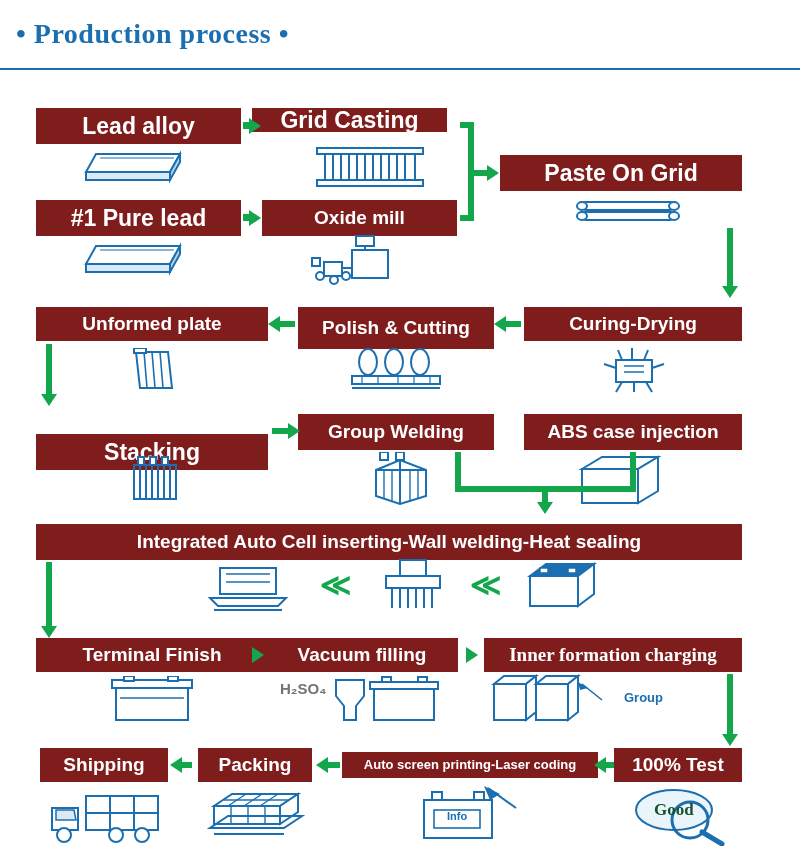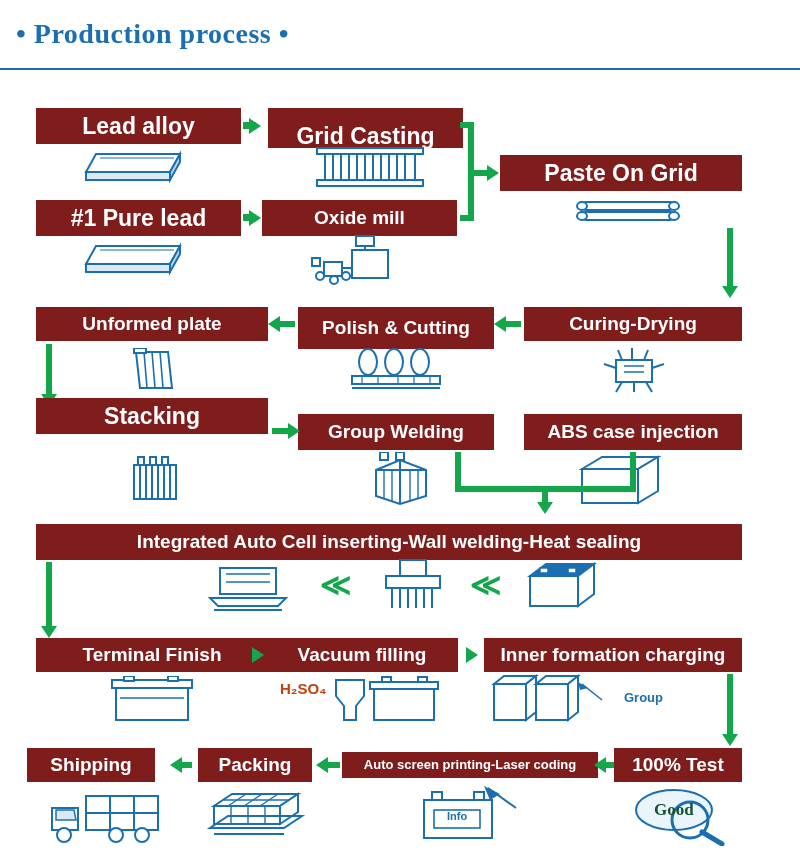--- a/index.html
+++ b/index.html
@@ -101,21 +101,21 @@
     position: absolute;
     font-size: 13px;
     font-weight: bold;
     color: #1b6fb0;
     white-space: nowrap;
   }
   .cap-sub {
     position: absolute;
     font-size: 15px;
     font-weight: bold;
-    color: #c2410c;
+    color: #737373;
     white-space: nowrap;
   }
   .good-text {
     position: absolute;
     font-family: "Liberation Serif", serif;
     font-size: 17px;
     font-weight: bold;
     color: #14532d;
   }
 </style>
@@ -124,21 +124,21 @@
 
 <div id="page">
 
   <div class="header">
     <div class="header-title">• Production process •</div>
   </div>
 
   <div class="box big" style="left:36px; top:108px; width:205px; height:36px;">
     <span>Lead alloy</span>
   </div>
-  <div class="box big" style="left:268px; top:108px; width:195px; height:40px;align-items:flex-end;">
+  <div class="box big" style="left:252px; top:108px; width:195px; height:24px;">
     <span>Grid Casting</span>
   </div>
   <div class="box big" style="left:500px; top:155px; width:242px; height:36px;">
     <span>Paste On Grid</span>
   </div>
 
   <div class="ill" style="left:78px; top:148px;">
     <svg width="110" height="38" viewBox="0 0 110 38">
       <polygon points="18,6 102,6 92,24 8,24" fill="#ffffff" stroke="#1b6fb0" stroke-width="2"></polygon>
       <polygon points="8,24 92,24 92,32 8,32" fill="#dbe9f5" stroke="#1b6fb0" stroke-width="2"></polygon>
@@ -282,21 +282,21 @@
 
   <div class="ln" style="left:503px; top:321px; width:18px; height:6px;"></div>
   <div class="arrow-head ah-left" style="left:494px; top:316px;"></div>
 
   <div class="ln" style="left:277px; top:321px; width:18px; height:6px;"></div>
   <div class="arrow-head ah-left" style="left:268px; top:316px;"></div>
 
   <div class="ln" style="left:46px; top:344px; width:6px; height:52px;"></div>
   <div class="arrow-head ah-down" style="left:41px; top:394px;"></div>
 
-  <div class="box big" style="left:36px; top:398px; width:232px; height:36px;">
+  <div class="box big" style="left:36px; top:434px; width:232px; height:36px;">
     <span>Stacking</span>
   </div>
   <div class="box med" style="left:298px; top:414px; width:196px; height:36px;">
     <span>Group Welding</span>
   </div>
   <div class="box med" style="left:524px; top:414px; width:218px; height:36px;">
     <span>ABS case injection</span>
   </div>
 
   <div class="ill" style="left:126px; top:455px;">
@@ -393,21 +393,21 @@
 
   <div class="ln" style="left:46px; top:562px; width:6px; height:68px;"></div>
   <div class="arrow-head ah-down" style="left:41px; top:626px;"></div>
 
   <div class="box med" style="left:36px; top:638px; width:232px; height:34px;">
     <span>Terminal Finish</span>
   </div>
   <div class="box med" style="left:266px; top:638px; width:192px; height:34px;">
     <span>Vacuum filling</span>
   </div>
-  <div class="box med" style="left:484px; top:638px; width:258px; height:34px;">
+  <div class="box med" style="left:484px; top:638px; width:258px; height:34px;font-family:Liberation Serif, serif;">
     <span>Inner formation charging</span>
   </div>
 
   <div class="ill" style="left:110px; top:676px;">
     <svg width="84" height="48" viewBox="0 0 84 48">
       <rect x="6" y="10" width="72" height="34" fill="#ffffff" stroke="#1b6fb0" stroke-width="2"></rect>
       <rect x="2" y="4" width="80" height="8" fill="#ffffff" stroke="#1b6fb0" stroke-width="2"></rect>
       <rect x="14" y="0" width="10" height="5" fill="#ffffff" stroke="#1b6fb0" stroke-width="2"></rect>
       <rect x="58" y="0" width="10" height="5" fill="#ffffff" stroke="#1b6fb0" stroke-width="2"></rect>
       <line x1="10" y1="22" x2="74" y2="22" stroke="#1b6fb0" stroke-width="1.4"></line>
@@ -440,21 +440,21 @@
   <div class="cap" style="left:624px; top:690px;">Group</div>
 
   <div class="ln" style="left:272px; top:652px; width:0px; height:0px;"></div>
   <div class="arrow-head ah-right" style="left:252px; top:647px;"></div>
 
   <div class="arrow-head ah-right" style="left:466px; top:647px;"></div>
 
   <div class="ln" style="left:727px; top:674px; width:6px; height:62px;"></div>
   <div class="arrow-head ah-down" style="left:722px; top:734px;"></div>
 
-  <div class="box med" style="left:27px; top:748px; width:128px; height:34px;">
+  <div class="box med" style="left:40px; top:748px; width:128px; height:34px;">
     <span>Shipping</span>
   </div>
   <div class="box med" style="left:198px; top:748px; width:114px; height:34px;">
     <span>Packing</span>
   </div>
   <div class="box xs" style="left:342px; top:752px; width:256px; height:26px;">
     <span>Auto screen printing-Laser coding</span>
   </div>
   <div class="box med" style="left:614px; top:748px; width:128px; height:34px;">
     <span>100% Test</span>

